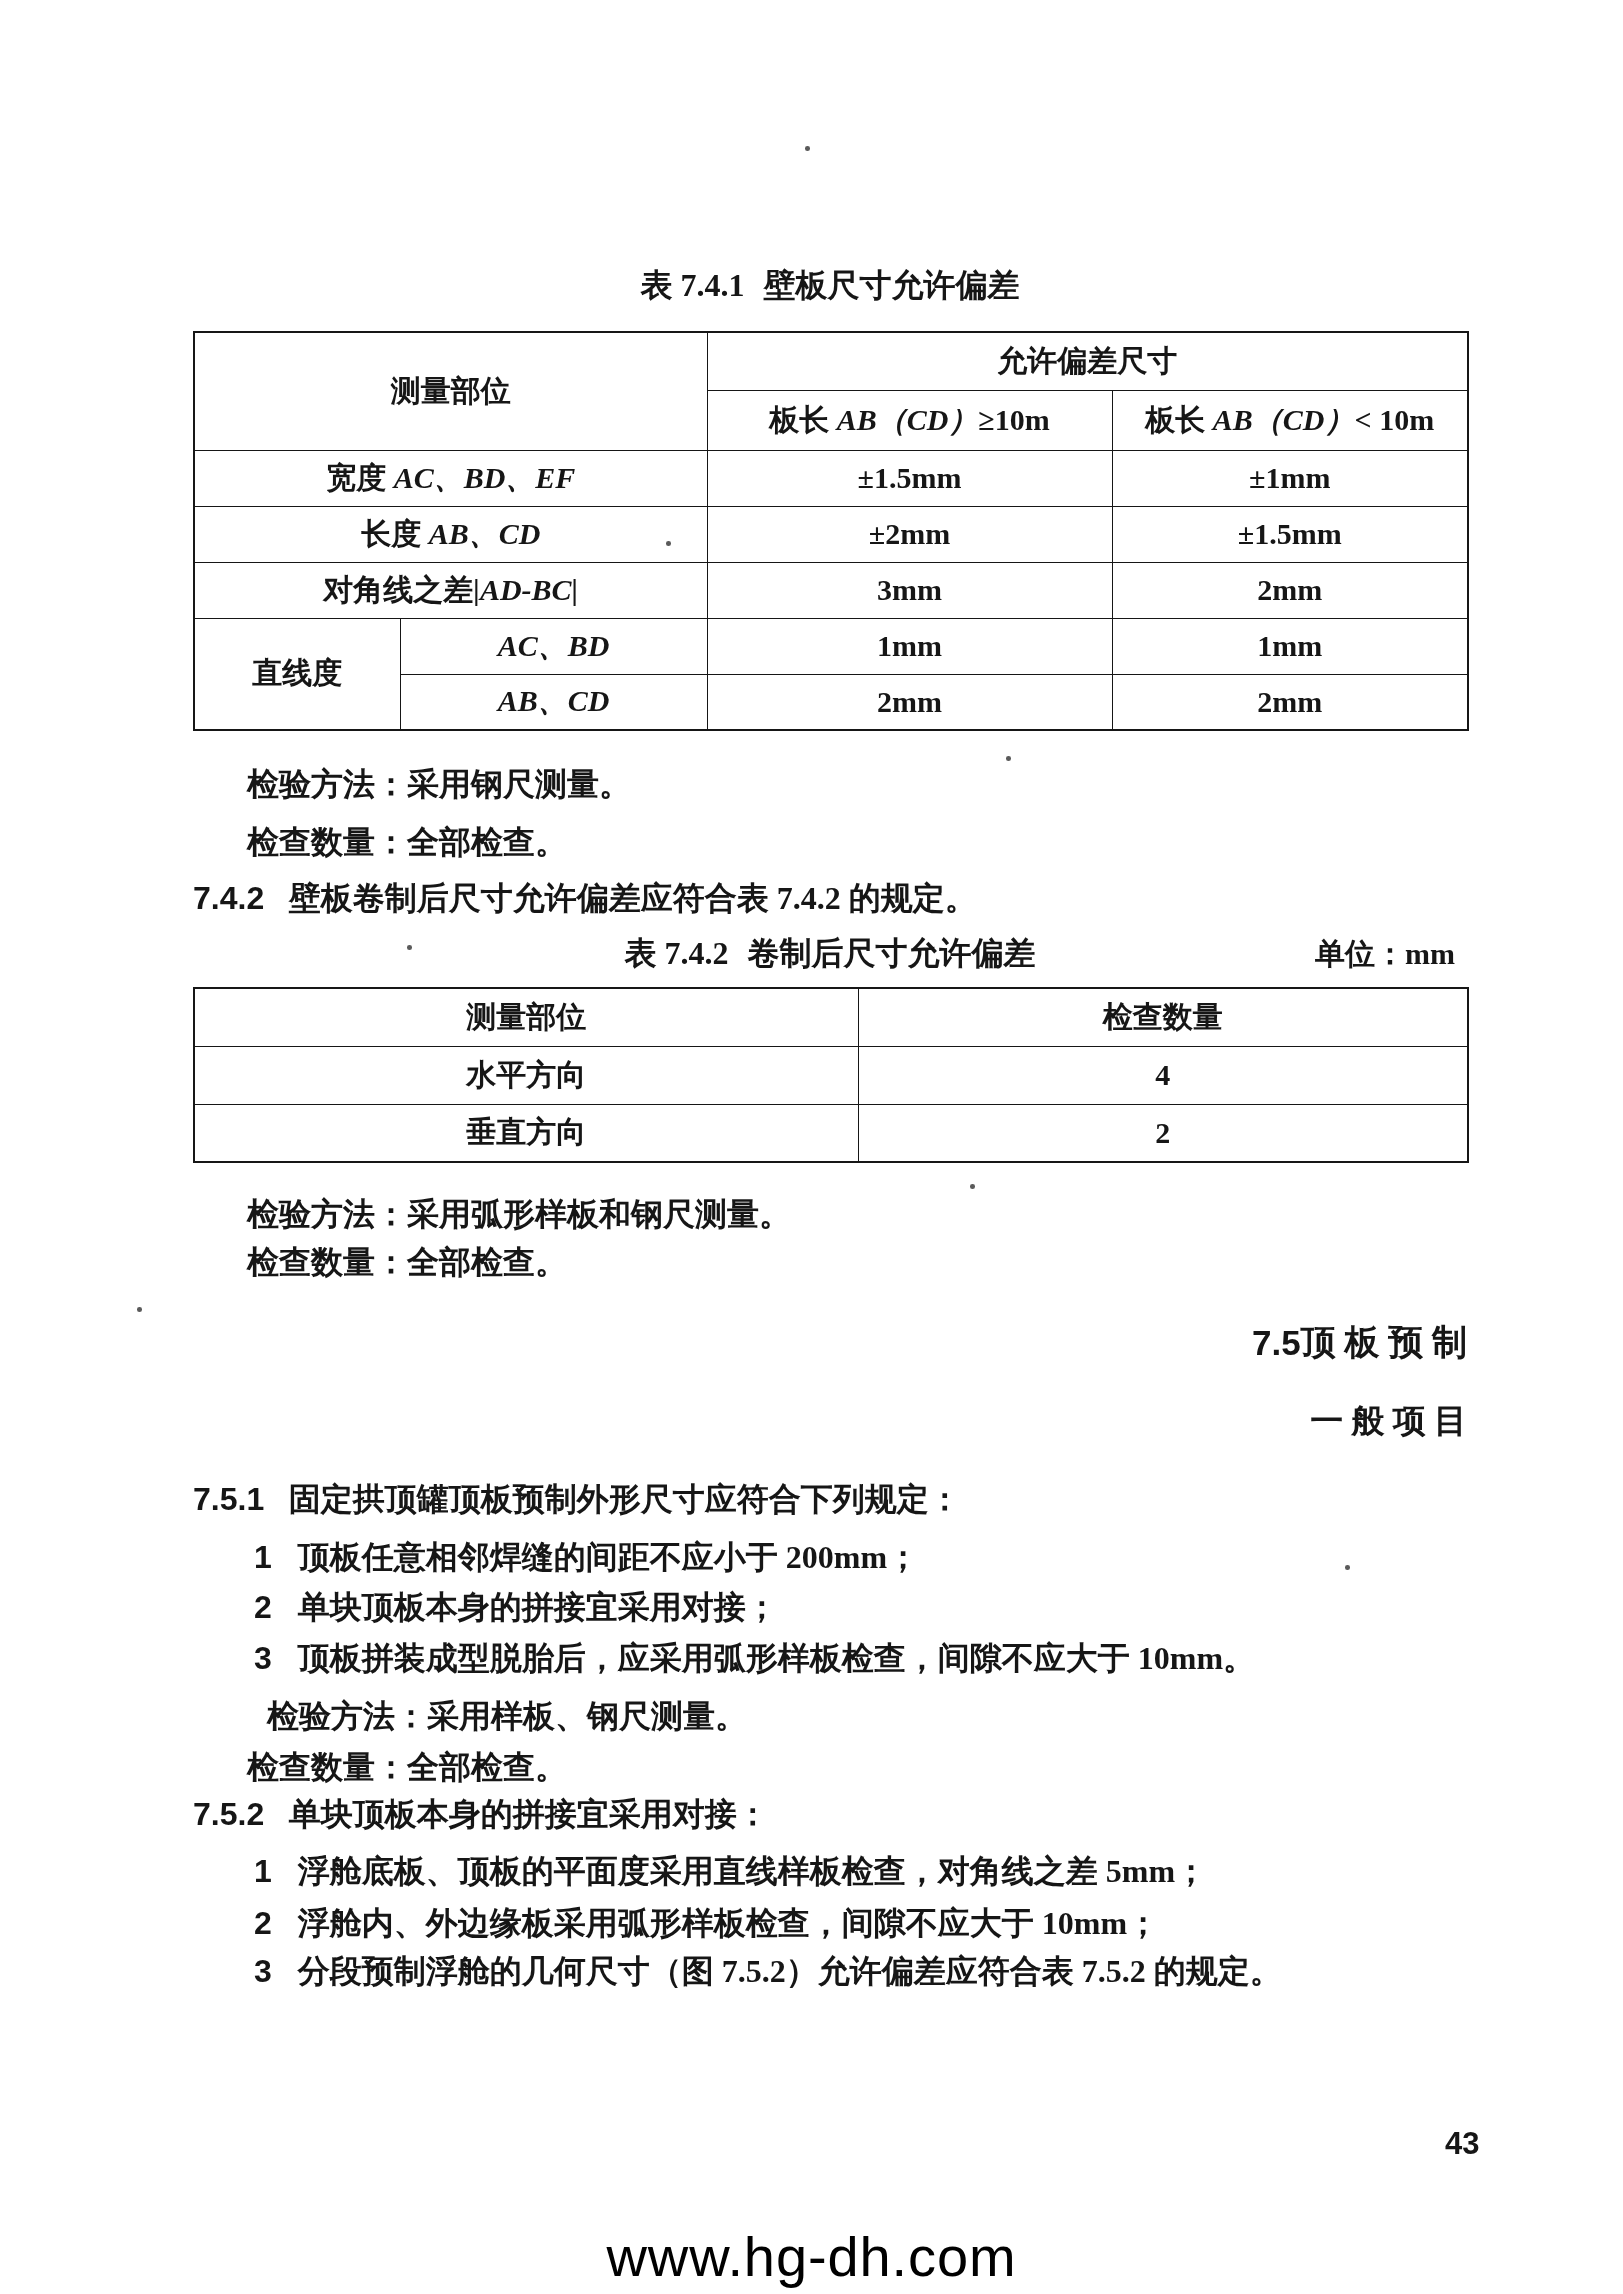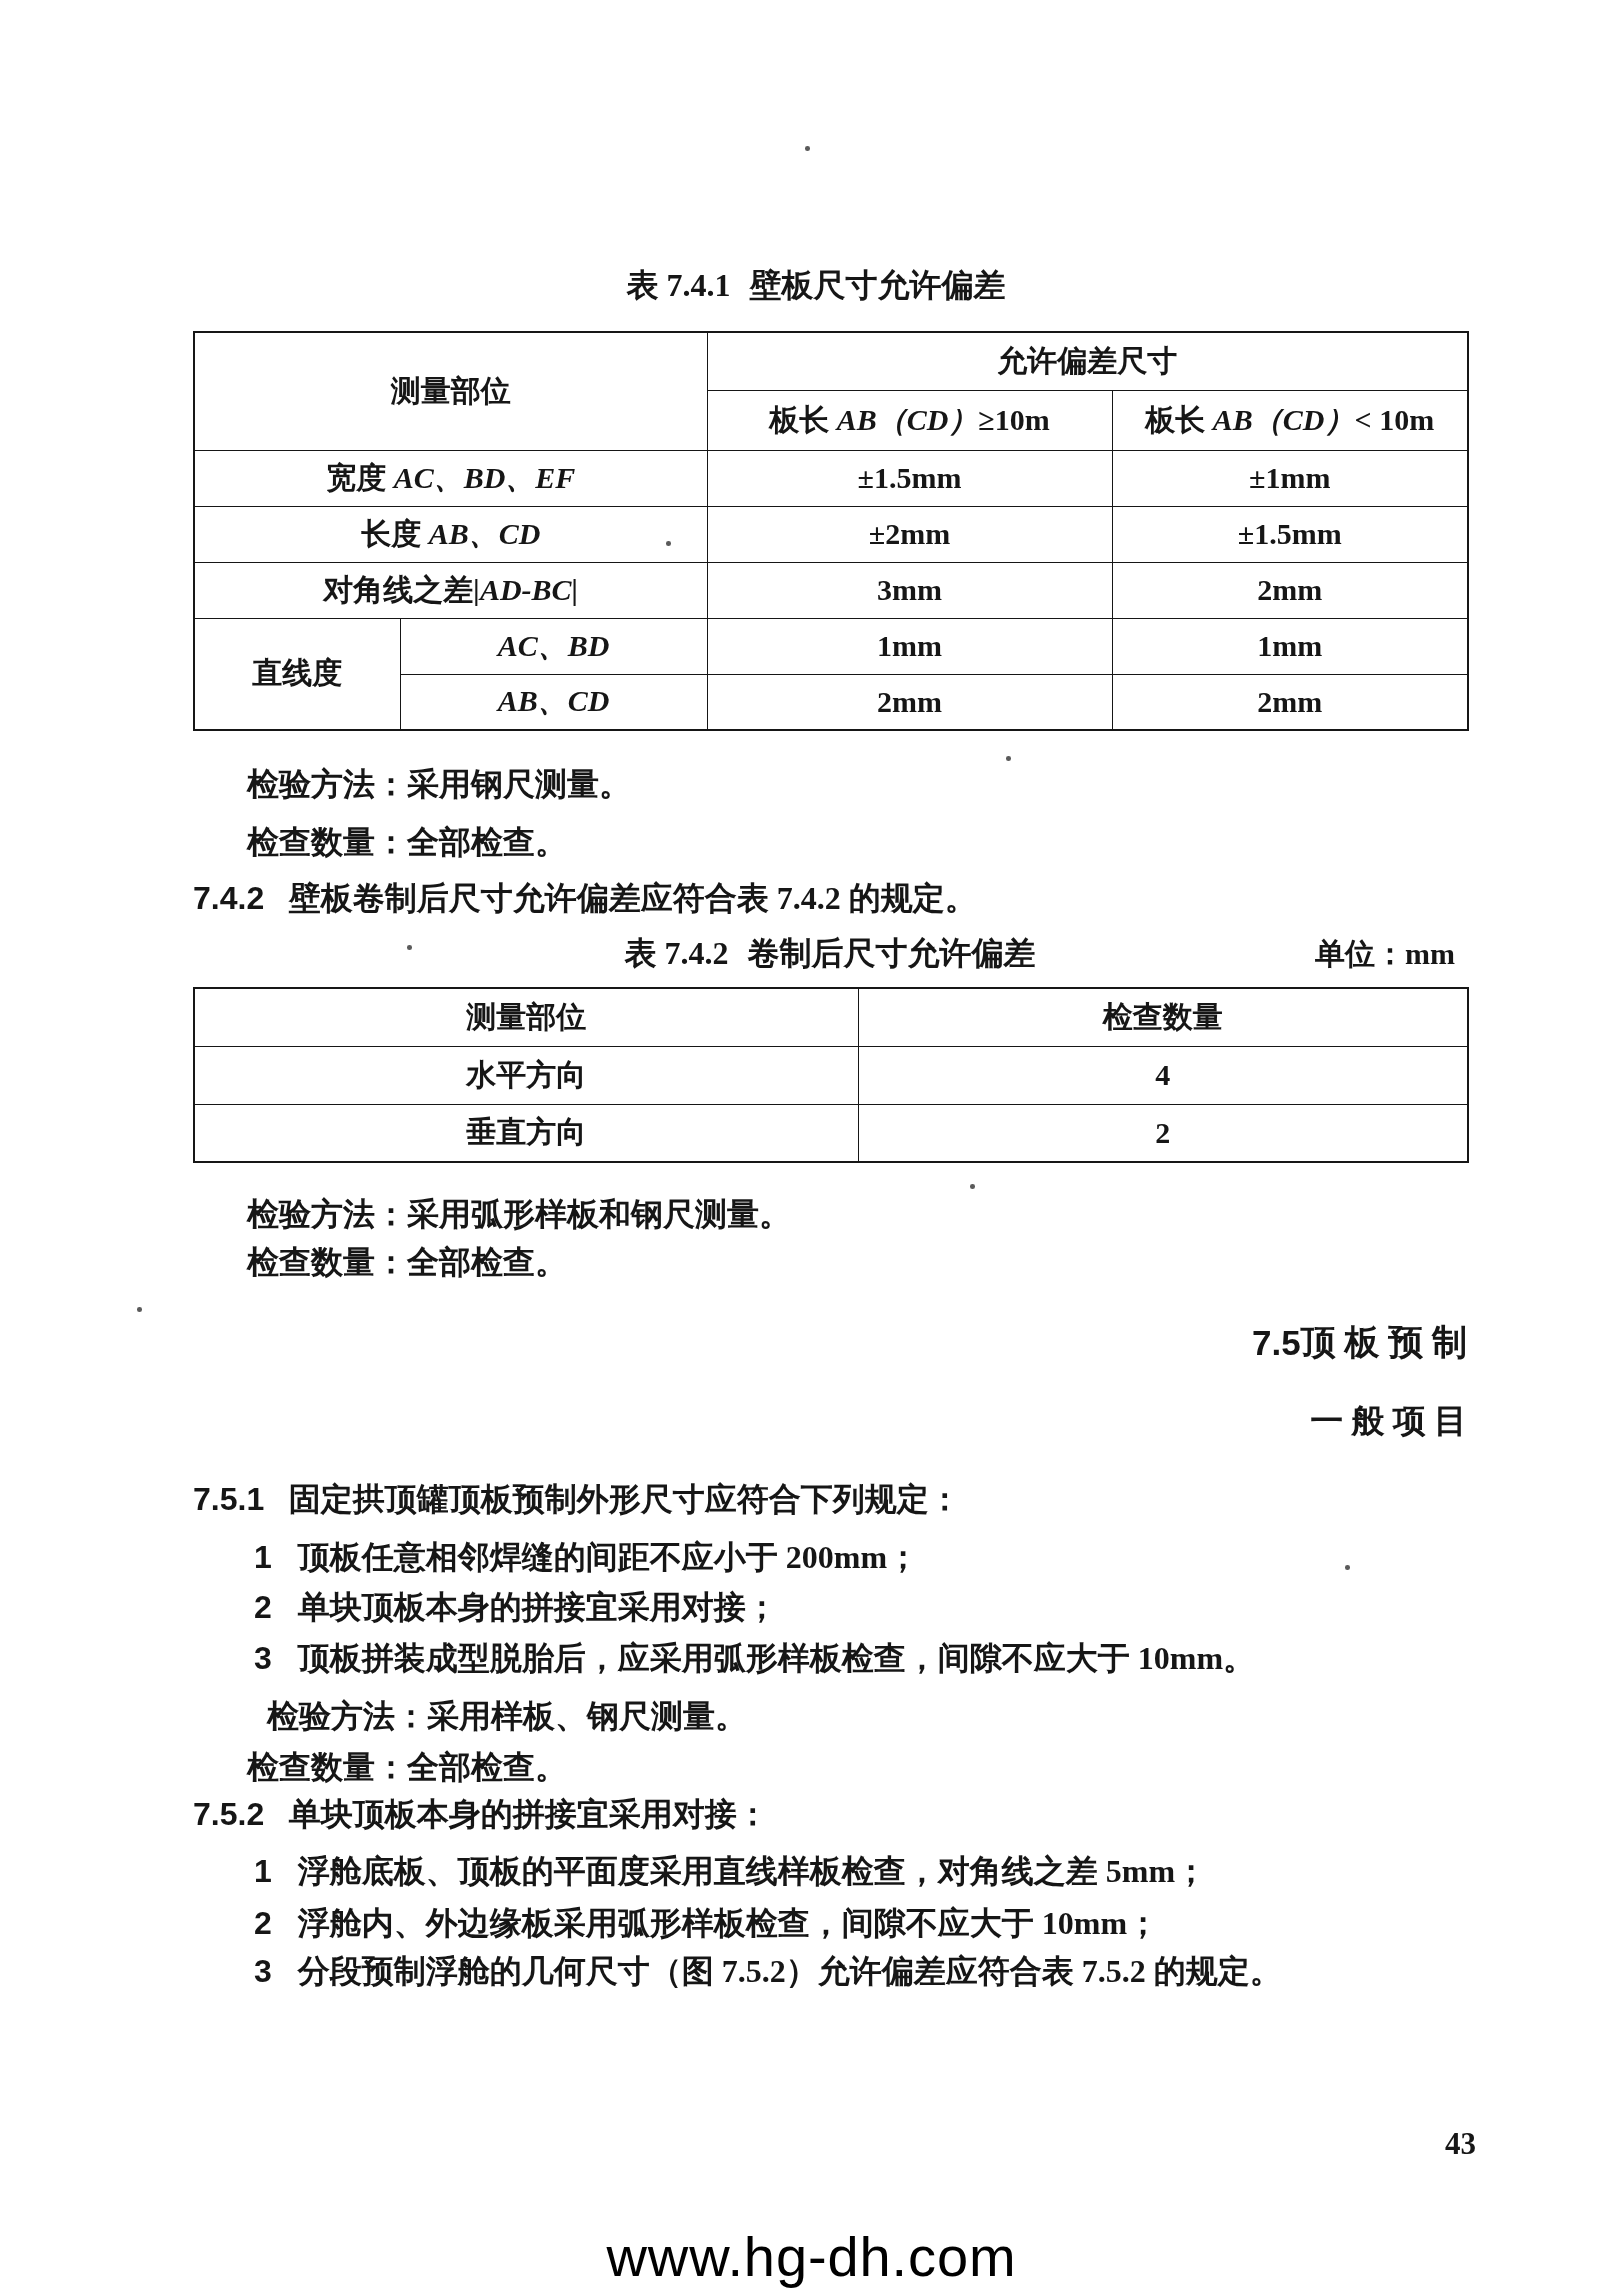--- a/index.html
+++ b/index.html
@@ -28,42 +28,42 @@
   }
   .lat{font-style:italic;font-family:"Liberation Serif","DejaVu Serif",serif;}
   
   .clause{display:flex;gap:24.5px;font-size:32px;line-height:38px;white-space:nowrap;}
   .clause .cnum{font-family:"Liberation Sans","DejaVu Sans",sans-serif;font-weight:bold;}
   .item{display:flex;gap:26px;font-size:32px;line-height:38px;white-space:nowrap;}
   .item .inum{font-family:"Liberation Sans","DejaVu Sans",sans-serif;font-weight:bold;}
   .sec-head{display:flex;justify-content:flex-end;font-size:35px;line-height:41px;}
   .sec-head .cnum{font-family:"Liberation Sans","DejaVu Sans",sans-serif;}
   .sub-head{text-align:right;font-size:33px;line-height:40px;}
-  .page-num{font-size:31px;font-family:Liberation Serif, serif;text-align:right;}
+  .page-num{font-size:31px;font-family:Liberation Sans, sans-serif;text-align:right;}
   .watermark{
     width:100%;text-align:center;
     font-family:"Liberation Sans","DejaVu Sans",sans-serif;
     font-weight:400;font-size:56px;letter-spacing:0.9px;color:#000;
   }
   .speck{position:absolute;width:4.7px;height:4.7px;border-radius:50%;background:#2c2c2c;opacity:.78;}
 </style>
 </head>
 <body>
 
 <div class="page">
 
   <div class="speck" style="left:805px;top:146px;"></div>
   <div class="speck" style="left:666px;top:541px;"></div>
   <div class="speck" style="left:1006px;top:756px;"></div>
   <div class="speck" style="left:407px;top:945px;"></div>
   <div class="speck" style="left:970px;top:1184px;"></div>
   <div class="speck" style="left:137px;top:1307px;"></div>
   <div class="speck" style="left:1345px;top:1565px;"></div>
 
-  <div class="abs caption" style="left:179px;top:266px;width:1274px;text-align:center;">
+  <div class="abs caption" style="left:193px;top:266px;width:1274px;text-align:center;">
     <span class="cap-num">表 7.4.1</span><span>壁板尺寸允许偏差</span>
   </div>
 
   <table class="doc-table" style="top:331px;">
     <colgroup>
       <col style="width:206px">
         <col style="width:307px">
         <col style="width:405px">
         <col style="width:356px">
     </colgroup>

